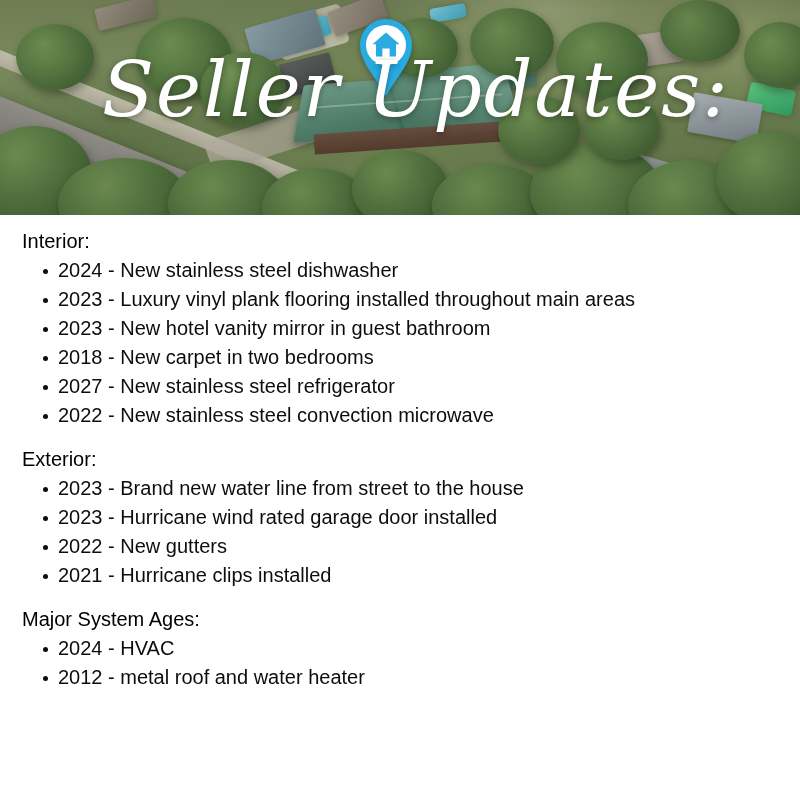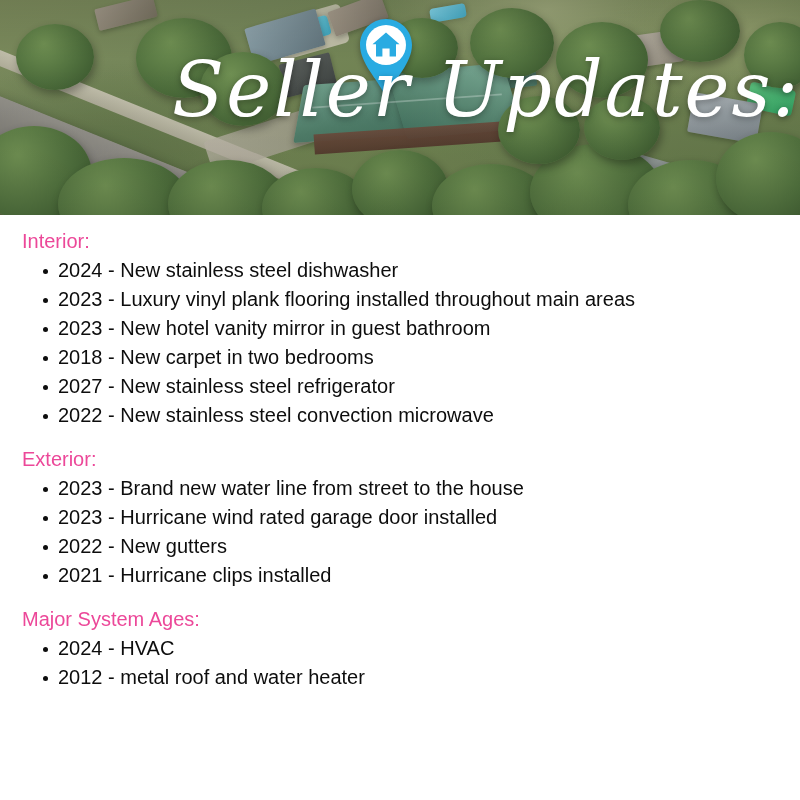--- a/index.html
+++ b/index.html
@@ -182,21 +182,21 @@
   }
   .map-pin svg { display: block; width: 56px; height: 78px; }
 
   
   .hero-title {
     position: absolute;
     left: 0;
     top: 52px;
     width: 800px;
     z-index: 7;
-    text-align: right;
+    text-align: center;
     color: #ffffff;
     font-family: "DejaVu Serif", "Liberation Serif", serif;
     font-style: italic;
     font-weight: 400;
     font-size: 76px;
     line-height: 1;
     letter-spacing: 2px;
     text-shadow: 0 2px 6px rgba(0,0,0,.35);
     padding-left: 32px;
     white-space: nowrap;
@@ -218,21 +218,21 @@
   }
 
   .section { margin: 0; }
   .section + .section { margin-top: 15px; }
 
   .section-heading {
     margin: 0;
     font-weight: 400;
     font-size: 20px;
     line-height: 29px;
-    color: #ec4899;
+    color: #000000;
   }
 
   .bullets {
     list-style: none;
     margin: 0;
     padding: 0;
   }
   .bullets li {
     position: relative;
     margin: 0;

